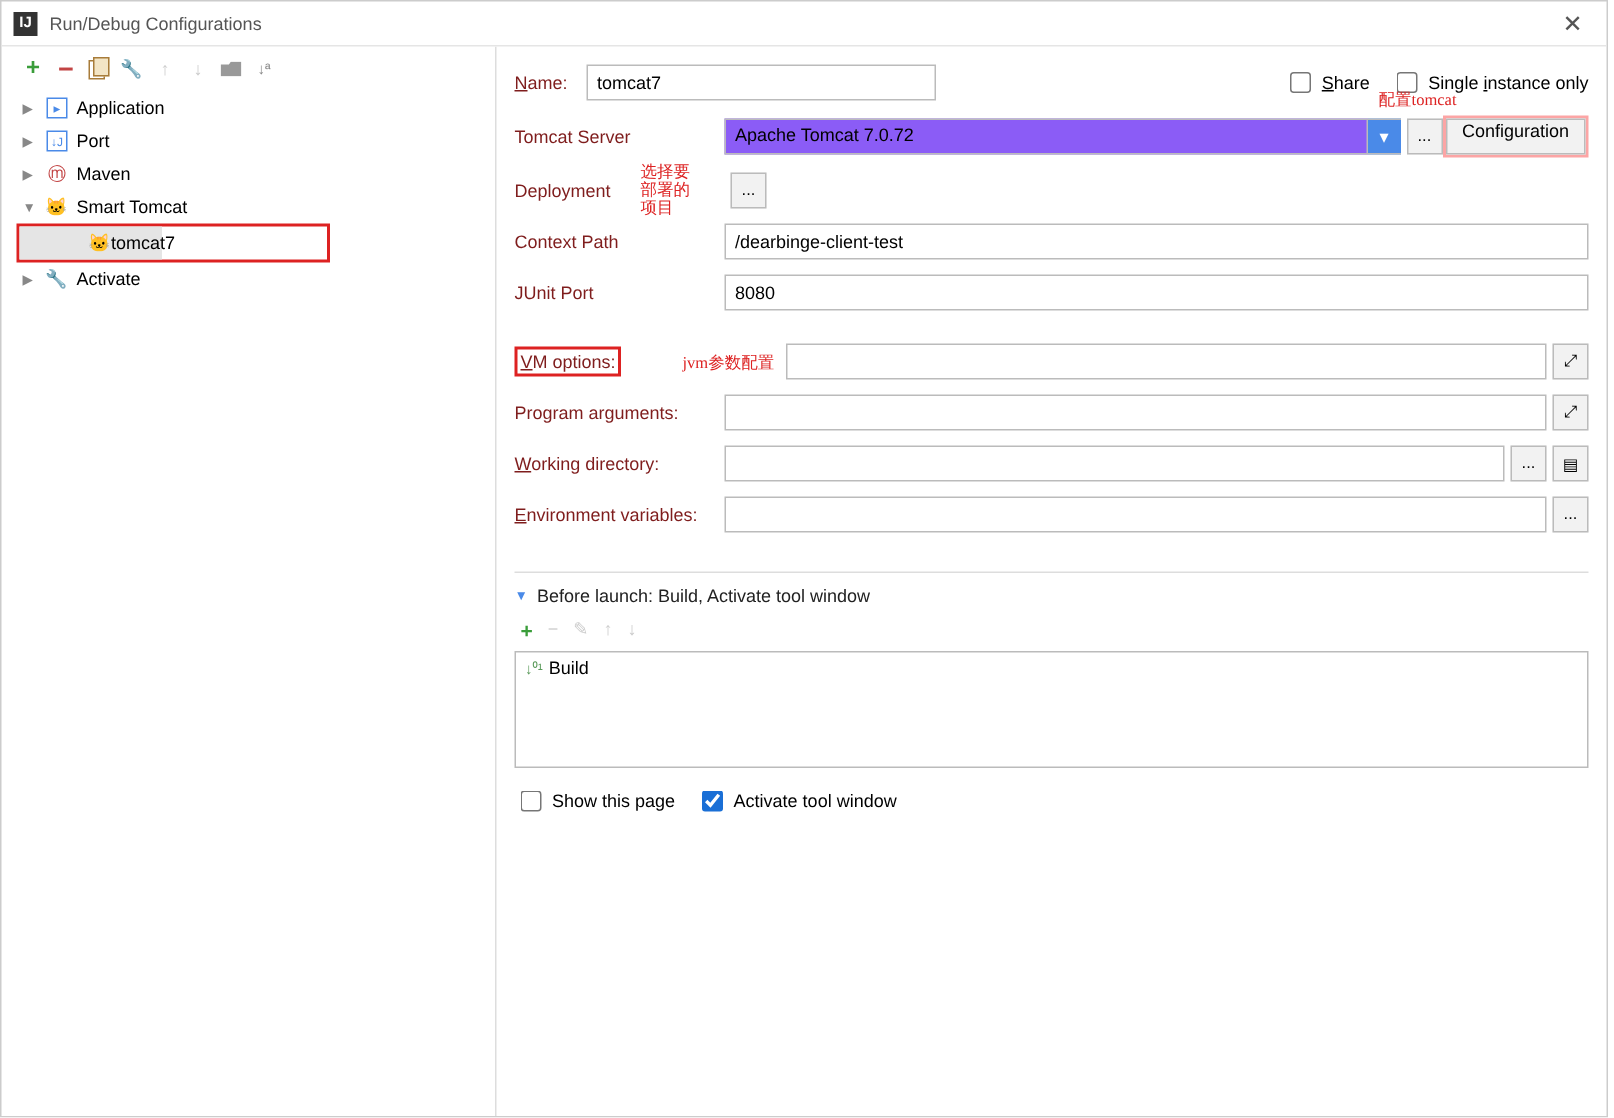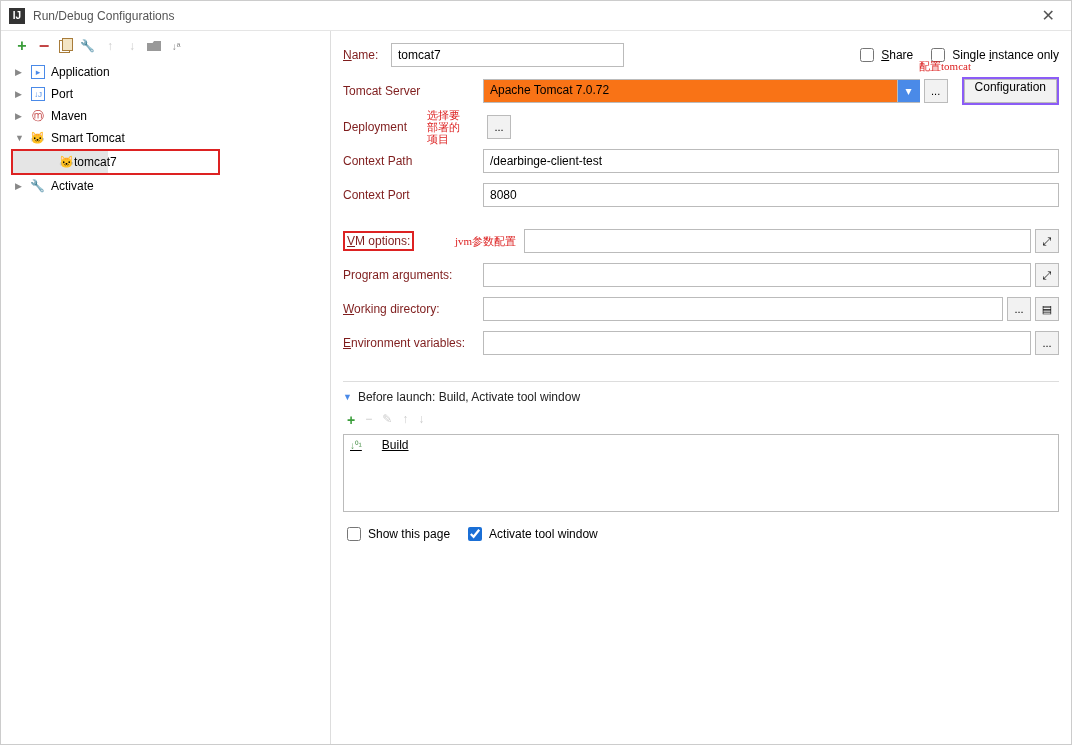--- a/index.html
+++ b/index.html
@@ -21,33 +21,33 @@
 .tree-item .ticon { width: 18px; display: flex; align-items: center; justify-content: center; }
 .tree-item .tlabel { margin-left: 4px; }
 .bold { font-weight: normal; }
 .tree-child { background: #e5e5e5; margin-right: 110px; height: 22px; display: flex; align-items: center; padding-left: 46px; }
 .sel-box { border: 2px solid #d22; margin-right: 110px; }
 .main { flex: 1; padding: 12px 12px 0 12px; display: flex; flex-direction: column; overflow: hidden; }
 .row { display: flex; align-items: center; margin-bottom: 10px; min-height: 24px; }
 .lbl { width: 140px; color: #7f1d1d; }
 .input { flex: 1; height: 24px; border: 1px solid #bbb; padding: 0 6px; background: #fff; }
 .select { flex: 1; height: 24px; display: flex; }
-.select-val { flex: 1; border: 1px solid #bbb; padding: 3px 6px; background: #f97316; }
+.select-val { flex: 1; border: 1px solid #bbb; padding: 3px 6px; background: #8b5cf6; }
 .select-btn { width: 22px; background: #4a8ae8; color: #fff; display: flex; align-items: center; justify-content: center; border-top: 1px solid #bbb; border-bottom: 1px solid #bbb; }
 .small-btn { width: 24px; height: 24px; border: 1px solid #bbb; background: #f2f2f2; margin-left: 4px; display: flex; align-items: center; justify-content: center; font-size: 11px; cursor: pointer; }
 .config-btn { height: 24px; border: 1px solid #bbb; background: #f2f2f2; padding: 0 10px; margin-left: 4px; cursor: pointer; }
 .chk { display: flex; align-items: center; gap: 4px; margin-left: 14px; }
 .chk input { width: 14px; height: 14px; }
 .redbox { border: 2px solid #d22; }
 .anno { color: #d22; font-size: 11px; position: absolute; white-space: nowrap; font-family: SimSun, serif; }
 .sep { border-top: 1px solid #ddd; margin: 16px 0 8px; }
 .launch-hdr { display: flex; align-items: center; color: #222; margin-bottom: 6px; }
 .launch-tb { display: flex; gap: 10px; padding: 2px 0 6px 4px; }
 .launch-list { border: 1px solid #bbb; height: 78px; background: #fff; }
-.launch-row { padding: 3px 6px; display: flex; align-items: center; gap: 20px; text-decoration: underline; }
+.launch-row { padding: 3px 6px; display: flex; align-items: center; gap: 4px; }
 .footer { border-top: 1px solid #ddd; height: 50px; display: flex; align-items: center; justify-content: flex-end; padding: 0 18px; gap: 10px; }
 .btn { height: 26px; border: 1px solid #bbb; background: #f2f2f2; padding: 0 18px; cursor: pointer; }
 .btn.primary { background: #1a6fd6; color: #fff; border-color: #1a6fd6; padding: 0 26px; }
 .ok-wrap { border: 2px solid #d22; padding: 2px; }
 u.m { text-decoration: underline; }
 .copy-icon { width:14px; height:14px; position:relative; }
 .copy-icon::before { content:""; position:absolute; width:9px; height:11px; border:1px solid #a87c3a; left:0; top:1px; background:#fff; }
 .copy-icon::after { content:""; position:absolute; width:9px; height:11px; border:1px solid #a87c3a; left:3px; top:-1px; background:#f3e5c5; }
 .wrench { color:#888; }
 .folder-icon { width:14px; height:10px; background:#999; display:inline-block; clip-path: polygon(0 20%,40% 20%,50% 0,100% 0,100% 100%,0 100%); }
@@ -140,40 +140,40 @@
 
       <div class="anno" style="right:100px; top:28px">配置tomcat</div>
 
       <div class="row">
         <span class="lbl">Tomcat Server</span>
         <div class="select">
           <div class="select-val">Apache Tomcat 7.0.72</div>
           <div class="select-btn">▾</div>
         </div>
         <div class="small-btn">...</div>
-        <div style="border:2px solid #8b5cf6; display:flex; margin-left:14px">
+        <div style="border:2px solid #fca5a5; display:flex; margin-left:0">
           <div class="config-btn" style="margin-left:0">Configuration</div>
         </div>
       </div>
 
       <div class="row" style="position:relative">
         <span class="lbl">Deployment</span>
         <div class="anno" style="left:84px; top:-6px; line-height:12px; white-space:pre">选择要
 部署的
 项目</div>
         <div class="small-btn">...</div>
       </div>
 
       <div class="row">
         <span class="lbl">Context Path</span>
         <input class="input" value="/dearbinge-client-test" style="">
       </div>
 
       <div class="row">
-        <span class="lbl">Context Port</span>
+        <span class="lbl">JUnit Port</span>
         <input class="input" value="8080" style="">
       </div>
 
       <div style="height:12px"></div>
 
       <div class="row">
         <span class="lbl"><span class="redbox" style="padding:1px 2px; display:inline-block"><u class="m">V</u>M options:</span></span>
         <div class="anno" style="position:static; margin-left:-28px; margin-right:8px">jvm参数配置</div>
         <input class="input" style="">
         <div class="small-btn">⤢</div>

